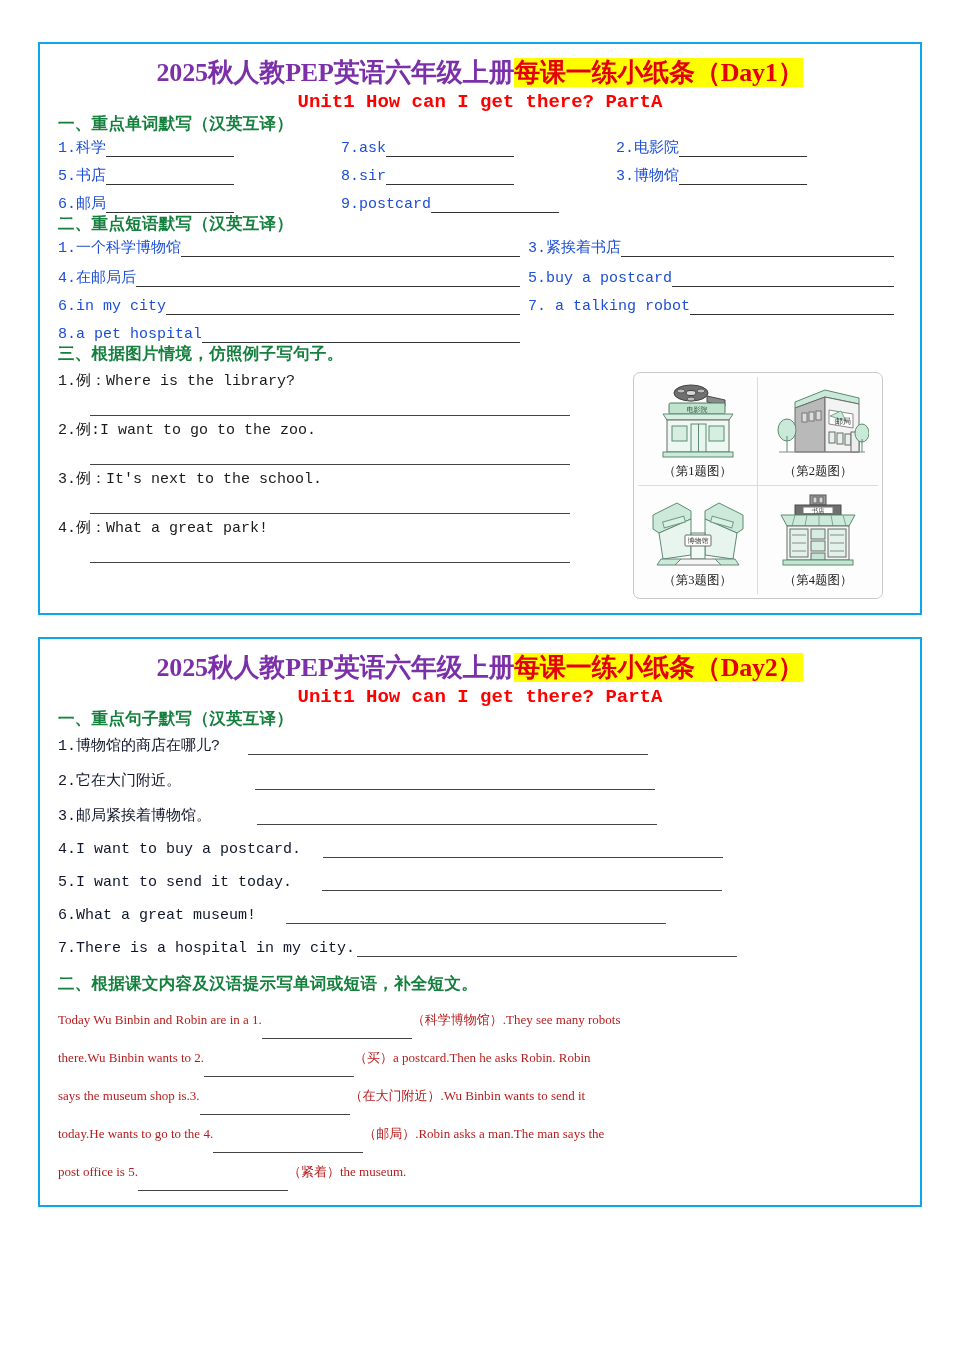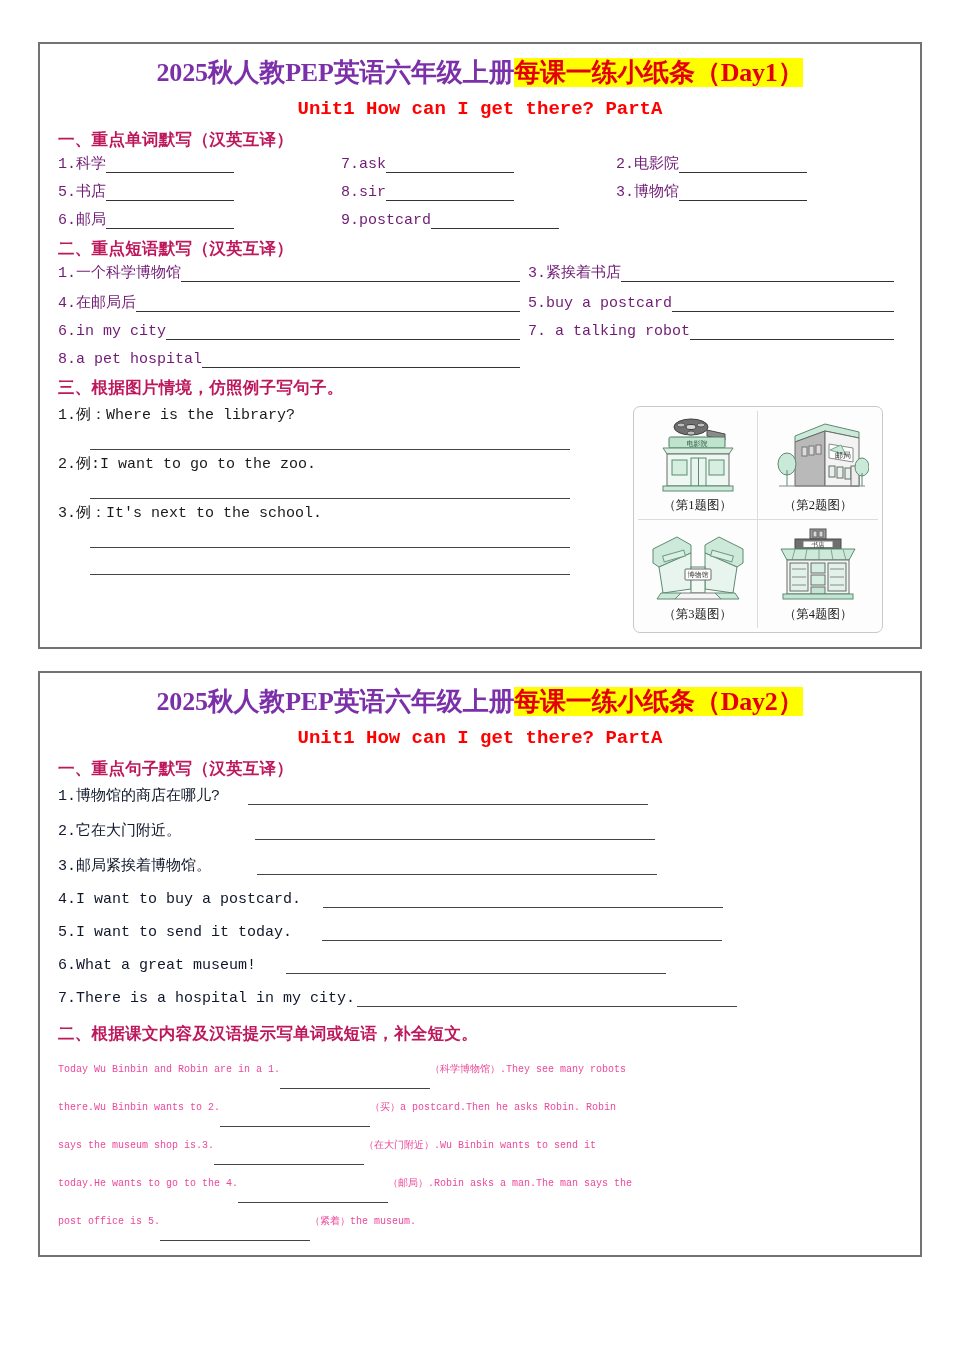--- a/index.html
+++ b/index.html
@@ -12,21 +12,21 @@
   body { padding: 0; overflow: hidden; }
 
   .page {
     width: 960px;
     height: 1358px;
     position: relative;
     padding: 42px 38px 0 38px;
   }
 
   .sheet {
-    border: 2px solid #737373;
+    border: 2px solid #0ea5e9;
     background: #fff;
     padding: 16px 18px 14px 18px;
     position: relative;
   }
   .sheet + .sheet { margin-top: 22px; }
 
   
   .title-row {
     text-align: center;
     white-space: nowrap;
@@ -46,40 +46,39 @@
     font-weight: 700;
     font-family: "Liberation Serif", "DejaVu Serif", serif;
     letter-spacing: -0.2px;
   }
   .subtitle {
     text-align: center;
     color: #FF0000;
     font-size: 19px;
     font-weight: 700;
     font-family: "Liberation Mono", "DejaVu Sans Mono", monospace;
-    margin-top: 12px;
+    margin-top: 5px;
     white-space: nowrap;
   }
 
   
   .sec-head {
     font-size: 16.5px;
     font-weight: 700;
-    color: #be185d;
-    margin-top: 9px;
+    color: #15803d;
     margin-bottom: 3px;
     font-family: "Liberation Sans", "DejaVu Sans", sans-serif;
     letter-spacing: 0.3px;
   }
 
   
   .itm {
     font-size: 15px;
     font-family: "Liberation Mono", "DejaVu Sans Mono", monospace;
-    color: #701a75;
+    color: #1d4ed8;
     white-space: nowrap;
     display: flex;
     align-items: flex-end;
   }
   .itm .lbl { flex: 0 0 auto; }
   .blank {
     display: inline-block;
     border-bottom: 1.6px solid #333;
     height: 15px;
     flex: 0 0 auto;
@@ -172,23 +171,23 @@
     white-space: nowrap;
     margin-bottom: 16px;
   }
   .sent .lbl { flex: 0 0 auto; }
   .sent .spacer { flex: 0 0 auto; }
   .sent .blank { flex: 0 0 auto; border-bottom: 1.6px solid #444; }
 
   
   .cloze {
     margin-top: 6px;
-    font-size: 10px;
-    font-family: Liberation Mono, monospace;
-    color: #ec4899;
+    font-size: 13px;
+    font-family: Liberation Serif, serif;
+    color: #b91c1c;
     line-height: 38px;
     white-space: nowrap;
   }
   .cloze .ln { display: flex; align-items: flex-end; }
   .cloze .bk {
     display: inline-block;
     border-bottom: 1.6px solid #444;
     height: 15px;
   }
 </style>
@@ -286,20 +285,21 @@
         </div>
         <div class="ex">
           <div class="ex-text">2.例:I want to go to the zoo.</div>
           <div class="ex-line"></div>
         </div>
         <div class="ex">
           <div class="ex-text">3.例：It's next to the school.</div>
           <div class="ex-line"></div>
         </div>
         <div class="ex">
+          <div class="ex-text">4.例：What a great park!</div>
           <div class="ex-line"></div>
         </div>
       </div>
 
       <div class="pic-card">
 
         <div class="pic-cell b-r b-b">
           <span>
           <svg class="pic-svg" width="102" height="82" viewBox="0 0 102 82">
             <g stroke="#5a5a5a" stroke-width="1" fill="none">

